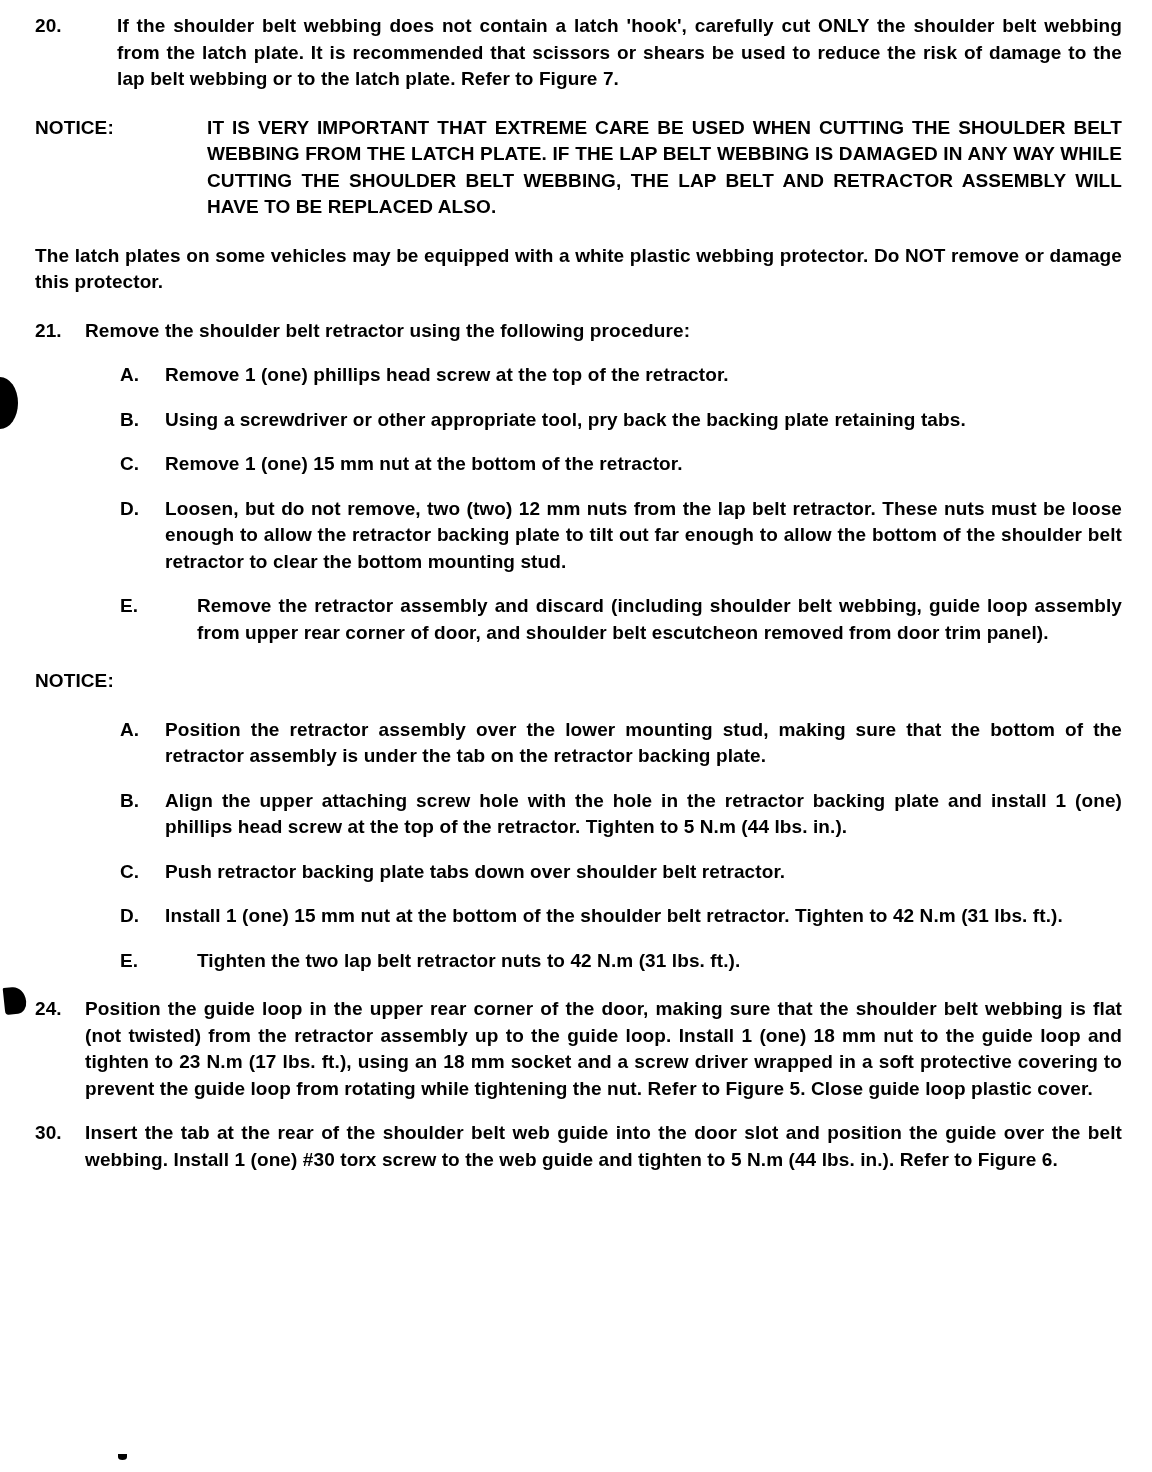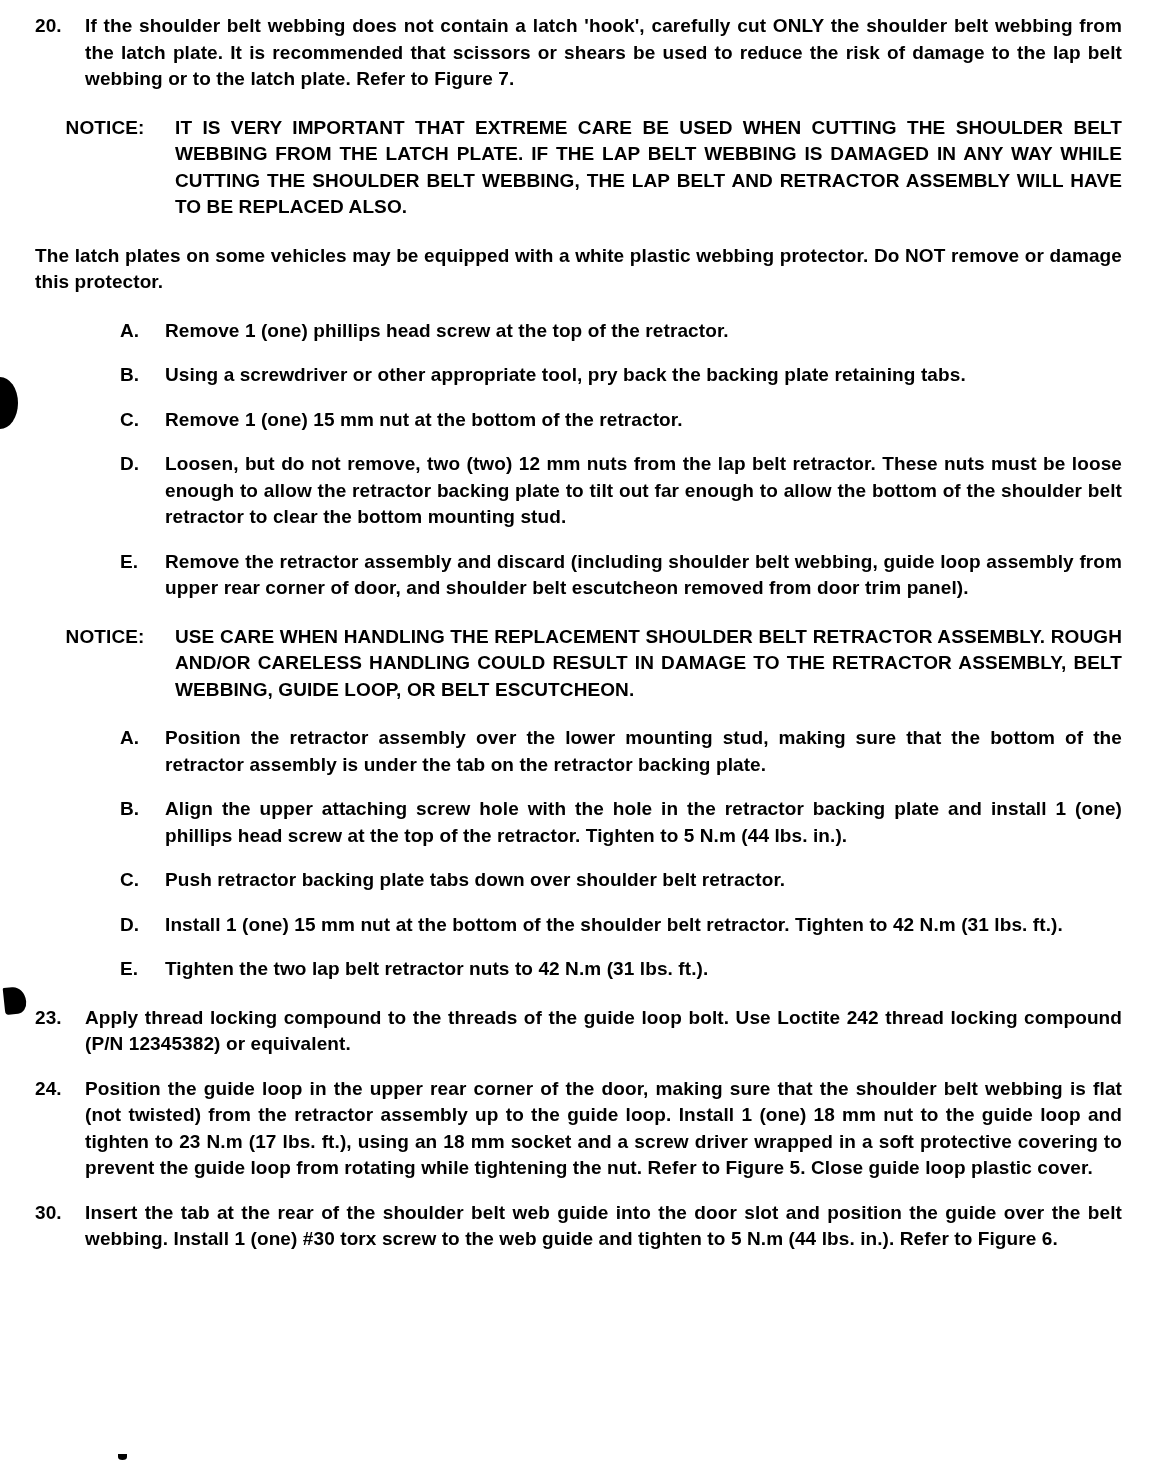--- a/index.html
+++ b/index.html
@@ -21,25 +21,25 @@
     font-weight: bold;
     line-height: 26.5px;
     color: #000000;
     letter-spacing: 0.1px;
   }
   .blk { margin-bottom: 18px; }
   .blk:last-child { margin-bottom: 0; }
   .row { display: flex; align-items: flex-start; }
   .col-num { flex: 0 0 50px; }
   .col-letter { flex: 0 0 45px; }
-  .col-label { flex: 0 0 140px; text-align: center; }
+  .col-label { flex: 0 0 140px; }
   .body-text { flex: 1 1 auto; text-align: justify; }
   .sub { margin-left: 85px; }
   .para { text-align: justify; }
-  .gap-lg { margin-bottom: 22px; }
+  .gap-lg { margin-bottom: 22px; gap: 32px; }
 
   
   .hole-blob {
     position: absolute;
     left: -18px; top: 377px;
     width: 36px; height: 52px;
     background: #000;
     border-radius: 50%;
   }
   .pen-mark {
@@ -68,20 +68,24 @@
     <span class="body-text">If the shoulder belt webbing does not contain a latch 'hook', carefully cut ONLY the shoulder belt webbing from the latch plate.  It is recommended that scissors or shears be used to reduce the risk of damage to the lap belt webbing or to the latch plate.  Refer to Figure 7.</span>
   </div>
 
   <div class="blk row gap-lg">
     <span class="col-label">NOTICE:</span>
     <span class="body-text">IT IS VERY IMPORTANT THAT EXTREME CARE BE USED WHEN CUTTING THE SHOULDER BELT WEBBING FROM THE LATCH PLATE.  IF THE LAP BELT WEBBING IS DAMAGED IN ANY WAY WHILE CUTTING THE SHOULDER BELT WEBBING, THE LAP BELT AND RETRACTOR ASSEMBLY WILL HAVE TO BE REPLACED ALSO.</span>
   </div>
 
   <div class="blk para gap-lg">The latch plates on some vehicles may be equipped with a white plastic webbing protector.  Do NOT remove or damage this protector.</div>
 
+  <div class="blk row">
+    <span class="col-num">21.</span>
+    <span class="body-text">Remove the shoulder belt retractor using the following procedure:</span>
+  </div>
 
   <div class="blk row sub">
     <span class="col-letter">A.</span>
     <span class="body-text">Remove 1 (one) phillips head screw at the top of the retractor.</span>
   </div>
 
   <div class="blk row sub">
     <span class="col-letter">B.</span>
     <span class="body-text">Using a screwdriver or other appropriate tool, pry back the backing plate retaining tabs.</span>
   </div>
@@ -96,21 +100,20 @@
     <span class="body-text">Loosen, but do not remove, two (two) 12 mm nuts from the lap belt retractor.  These nuts must be loose enough to allow the retractor backing plate to tilt out far enough to allow the bottom of the shoulder belt retractor to clear the bottom mounting stud.</span>
   </div>
 
   <div class="blk row sub gap-lg">
     <span class="col-letter">E.</span>
     <span class="body-text">Remove the retractor assembly and discard (including shoulder belt webbing, guide loop assembly from upper rear corner of door, and shoulder belt escutcheon removed from door trim panel).</span>
   </div>
 
   <div class="blk row gap-lg">
     <span class="col-label">NOTICE:</span>
-    <span class="body-text">USE CARE WHEN HANDLING THE REPLACEMENT SHOULDER BELT RETRACTOR ASSEMBLY.  ROUGH AND/OR CARELESS HANDLING COULD RESULT IN DAMAGE TO THE RETRACTOR ASSEMBLY, BELT WEBBING, GUIDE LOOP, OR BELT ESCUTCHEON.</span>
   </div>
 
 
   <div class="blk row sub">
     <span class="col-letter">A.</span>
     <span class="body-text">Position the retractor assembly over the lower mounting stud, making sure that the bottom of the retractor assembly is under the tab on the retractor backing plate.</span>
   </div>
 
   <div class="blk row sub">
     <span class="col-letter">B.</span>
@@ -125,24 +128,20 @@
   <div class="blk row sub">
     <span class="col-letter">D.</span>
     <span class="body-text">Install 1 (one) 15 mm nut at the bottom of the shoulder belt retractor.  Tighten to 42 N.m (31 lbs. ft.).</span>
   </div>
 
   <div class="blk row sub gap-lg">
     <span class="col-letter">E.</span>
     <span class="body-text">Tighten the two lap belt retractor nuts to 42 N.m (31 lbs. ft.).</span>
   </div>
 
-  <div class="blk row">
-    <span class="col-num">23.</span>
-    <span class="body-text">Apply thread locking compound to the threads of the guide loop bolt.  Use Loctite 242 thread locking compound (P/N 12345382) or equivalent.</span>
-  </div>
 
   <div class="blk row">
     <span class="col-num">24.</span>
     <span class="body-text">Position the guide loop in the upper rear corner of the door, making sure that the shoulder belt webbing is flat (not twisted) from the retractor assembly up to the guide loop.  Install 1 (one) 18 mm nut to the guide loop and tighten to 23 N.m (17  lbs. ft.), using an 18 mm socket and a screw driver wrapped in a soft protective covering to prevent the guide loop from rotating while tightening the nut.  Refer to Figure 5.  Close guide loop plastic cover.</span>
   </div>
 
   <div class="blk row">
     <span class="col-num">30.</span>
     <span class="body-text">Insert the tab at the rear of the shoulder belt web guide into the door slot and position the guide over the belt webbing.  Install 1 (one) #30 torx screw to the web guide and tighten to 5 N.m (44 lbs.  in.).  Refer to Figure 6.</span>
   </div>

